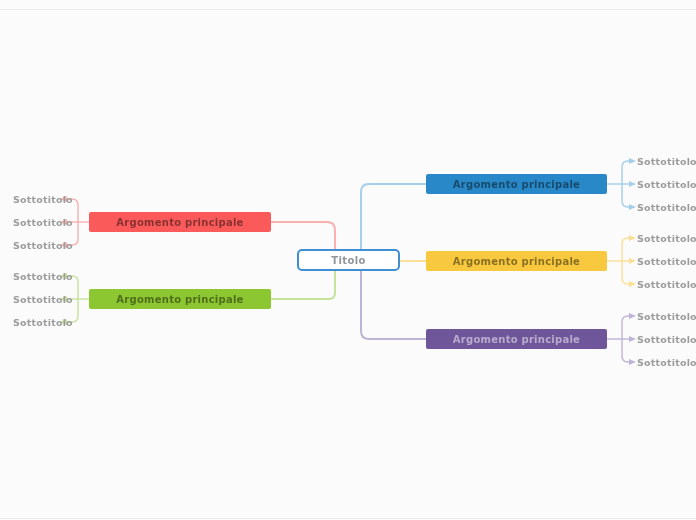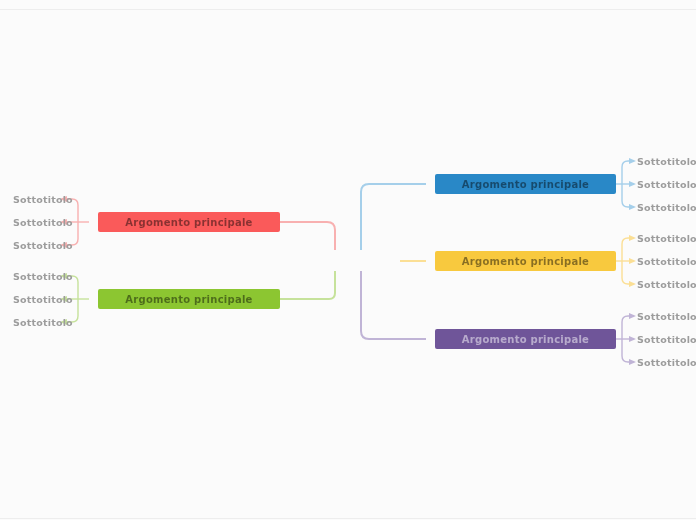--- a/index.html
+++ b/index.html
@@ -6,21 +6,20 @@
   .canvas{
     position:relative;width:696px;height:520px;background:#fbfbfb;
     font-family:"DejaVu Sans","Liberation Sans",sans-serif;overflow:hidden;
   }
   .wires{position:absolute;left:0;top:0;width:696px;height:520px;}
   .hair{position:absolute;left:0;width:696px;height:1px;background:#ededed;}
   .node{
     position:absolute;box-sizing:border-box;
     display:flex;align-items:center;justify-content:center;
     cursor:default;
-    margin-left:9px;
   }
   .topic{
     width:182px;height:20px;border-radius:2px;
     font-size:10px;font-weight:bold;letter-spacing:.25px;
     color:rgba(0,0,0,0.45);
   }
   .topic.red{background:#fa5a5a;}
   .topic.green{background:#8cc631;}
   .topic.blue{background:#2988c7;}
   .topic.yellow{background:#f8c93e;}
@@ -75,20 +74,21 @@
     <path d="M636 261 L629 258 L629 264 Z" fill="#fbdf95"></path>
     <path d="M636 284 L629 281 L629 287 Z" fill="#fbdf95"></path>
 
     <path d="M607 339 L630 339" stroke="#c0b4d6" stroke-width="1.4"></path>
     <path d="M630 316 L628 316 Q622 316 622 322 L622 356 Q622 362 628 362 L630 362" stroke="#c0b4d6" stroke-width="1.4"></path>
     <path d="M636 316 L629 313 L629 319 Z" fill="#c0b4d6"></path>
     <path d="M636 339 L629 336 L629 342 Z" fill="#c0b4d6"></path>
     <path d="M636 362 L629 359 L629 365 Z" fill="#c0b4d6"></path>
   </svg>
 
+  <div class="node root">Titolo</div>
 
   <div class="node topic red" style="left:89px;top:212px">Argomento principale</div>
   <div class="node topic green" style="left:89px;top:289px">Argomento principale</div>
   <div class="node topic blue" style="left:426px;top:174px;width:181px">Argomento principale</div>
   <div class="node topic yellow" style="left:426px;top:251px;width:181px">Argomento principale</div>
   <div class="node topic purple" style="left:426px;top:329px;width:181px">Argomento principale</div>
 
   <div class="sub" style="left:13px;top:199px">Sottotitolo</div>
   <div class="sub" style="left:13px;top:222px">Sottotitolo</div>
   <div class="sub" style="left:13px;top:245px">Sottotitolo</div>

